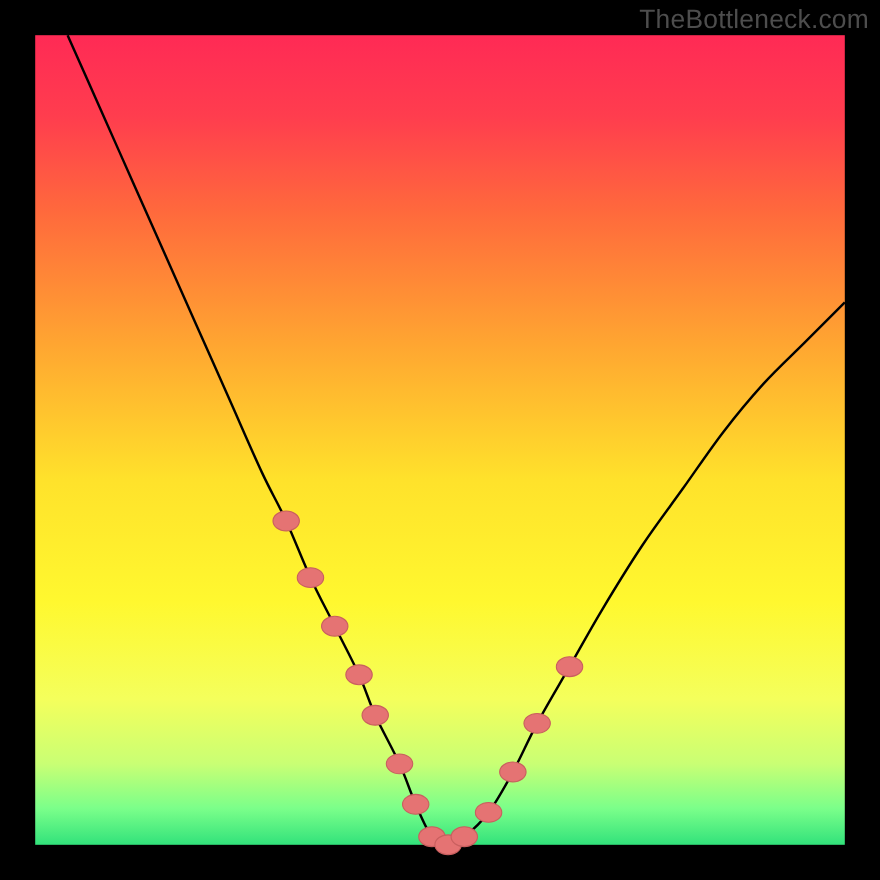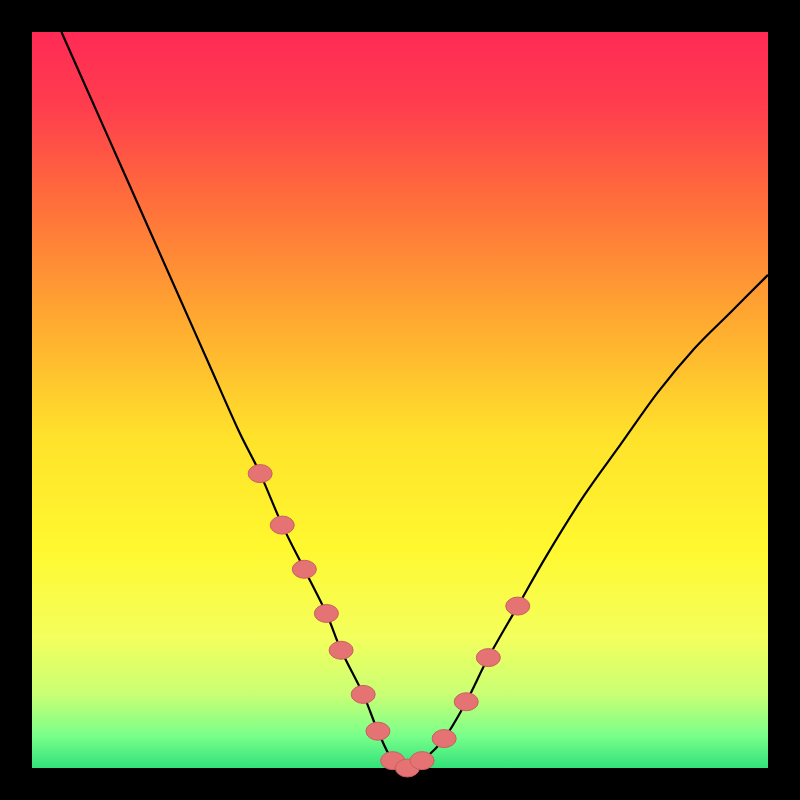--- a/index.html
+++ b/index.html
@@ -31,20 +31,21 @@
   svg {
     position: absolute;
     inset: 0;
   }
 </style>
 </head>
 <body>
 
 <div class="stage">
 
+  <div class="attribution">TheBottleneck.com</div>
 
   <svg id="chart-svg" viewBox="0 0 800 800">
     <defs>
       <linearGradient id="bg-grad" x1="0" y1="0" x2="0" y2="1">
           <stop offset="0%" stop-color="#ff2a55"></stop>
           <stop offset="10%" stop-color="#ff3d4e"></stop>
           <stop offset="22%" stop-color="#ff6a3c"></stop>
           <stop offset="38%" stop-color="#ffa531"></stop>
           <stop offset="55.00000000000001%" stop-color="#ffe22b"></stop>
           <stop offset="70%" stop-color="#fff82f"></stop>

